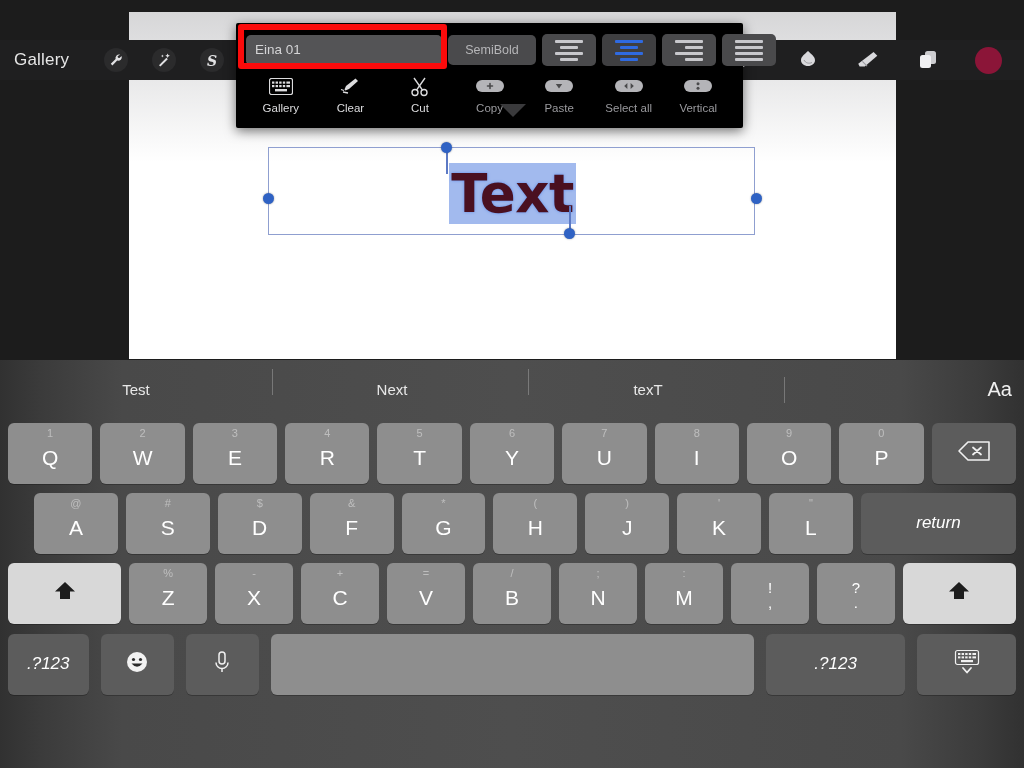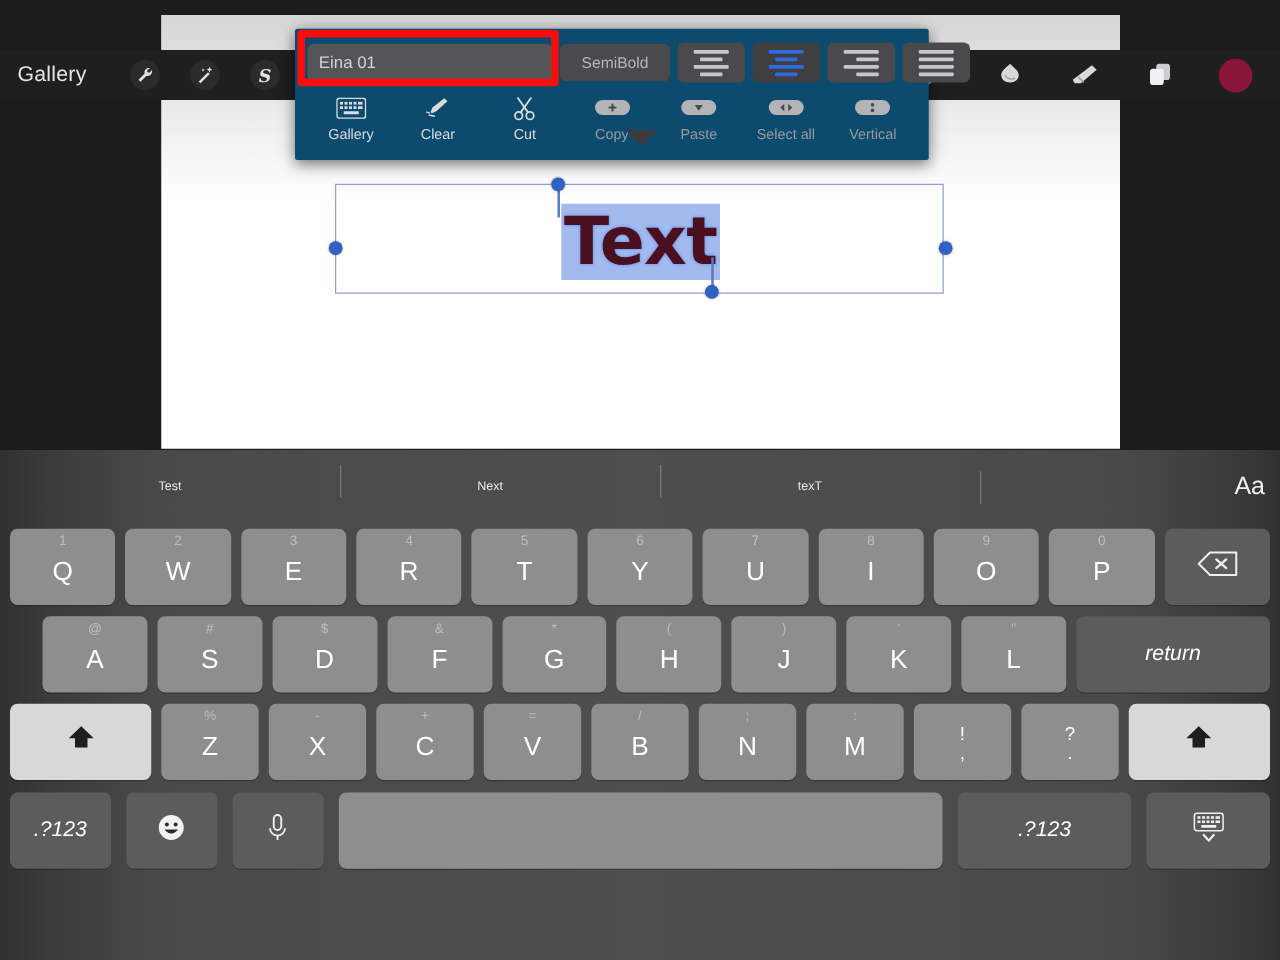--- a/index.html
+++ b/index.html
@@ -86,21 +86,21 @@
   #canvas-text span {
     background: rgba(60,110,220,0.48);
     padding: 0 2px;
     text-shadow: 0 0 3px rgba(70,120,230,.75);
   }
 
   
   #text-popup {
     position: absolute; left: 236px; top: 23px;
     width: 507px; height: 105px;
-    background: #0c4a6e; border-radius: 2px;
+    background: #000000; border-radius: 2px;
     z-index: 20;
     box-shadow: 0 3px 12px rgba(0,0,0,.55);
   }
   #popup-tail {
     position: absolute; left: 500px; top: 104px;
     width: 0; height: 0;
     border-left: 13px solid transparent;
     border-right: 13px solid transparent;
     border-top: 13px solid #3a3a3c;
     z-index: 20;
@@ -154,21 +154,21 @@
   
   #keyboard {
     position: absolute; left: 0; top: 360px; width: 1024px; height: 408px;
     background: linear-gradient(to right,#313131 0%,#3b3b3b 4%,#494949 12%,#4e4e4e 50%,#494949 88%,#3b3b3b 96%,#313131 100%);
   }
   #predict {
     height: 58px; display: flex; align-items: center;
     position: relative;
   }
   .pred {
-    flex: 1 1 0; text-align: center; color: #e8e8e8; font-size: 10px;
+    flex: 1 1 0; text-align: center; color: #e8e8e8; font-size: 15px;
     cursor: pointer; position: relative; margin-left: 16px;
   }
   .pred + .pred::before {
     content: ""; position: absolute; left: 0; top: -12px;
     height: 26px; width: 1px; background: rgba(255,255,255,.25);
   }
   #pred-aa {
     position: absolute; right: 12px; color: #f0f0f0; font-size: 20px;
     cursor: pointer;
   }

